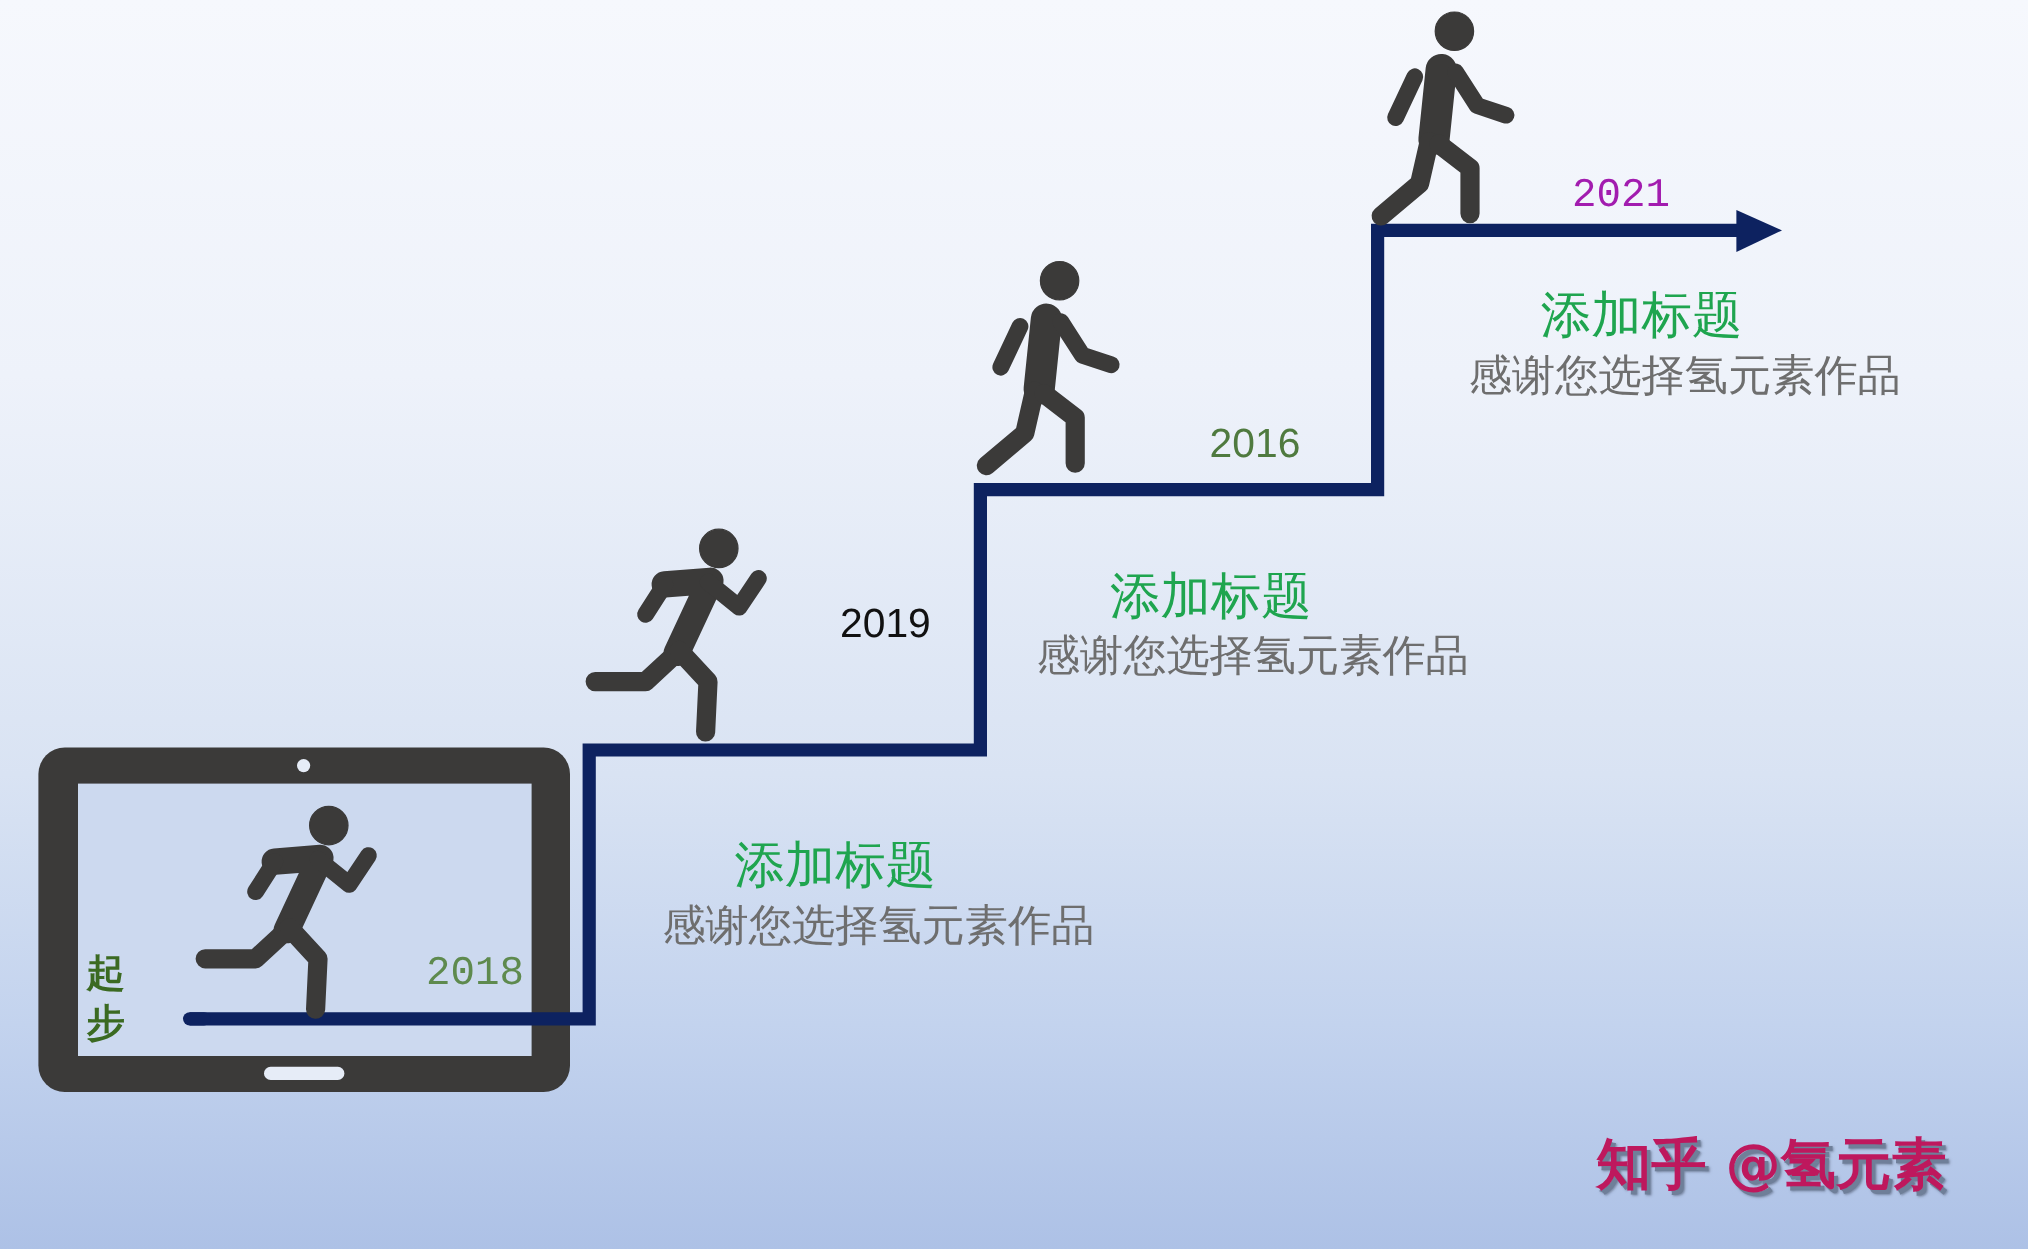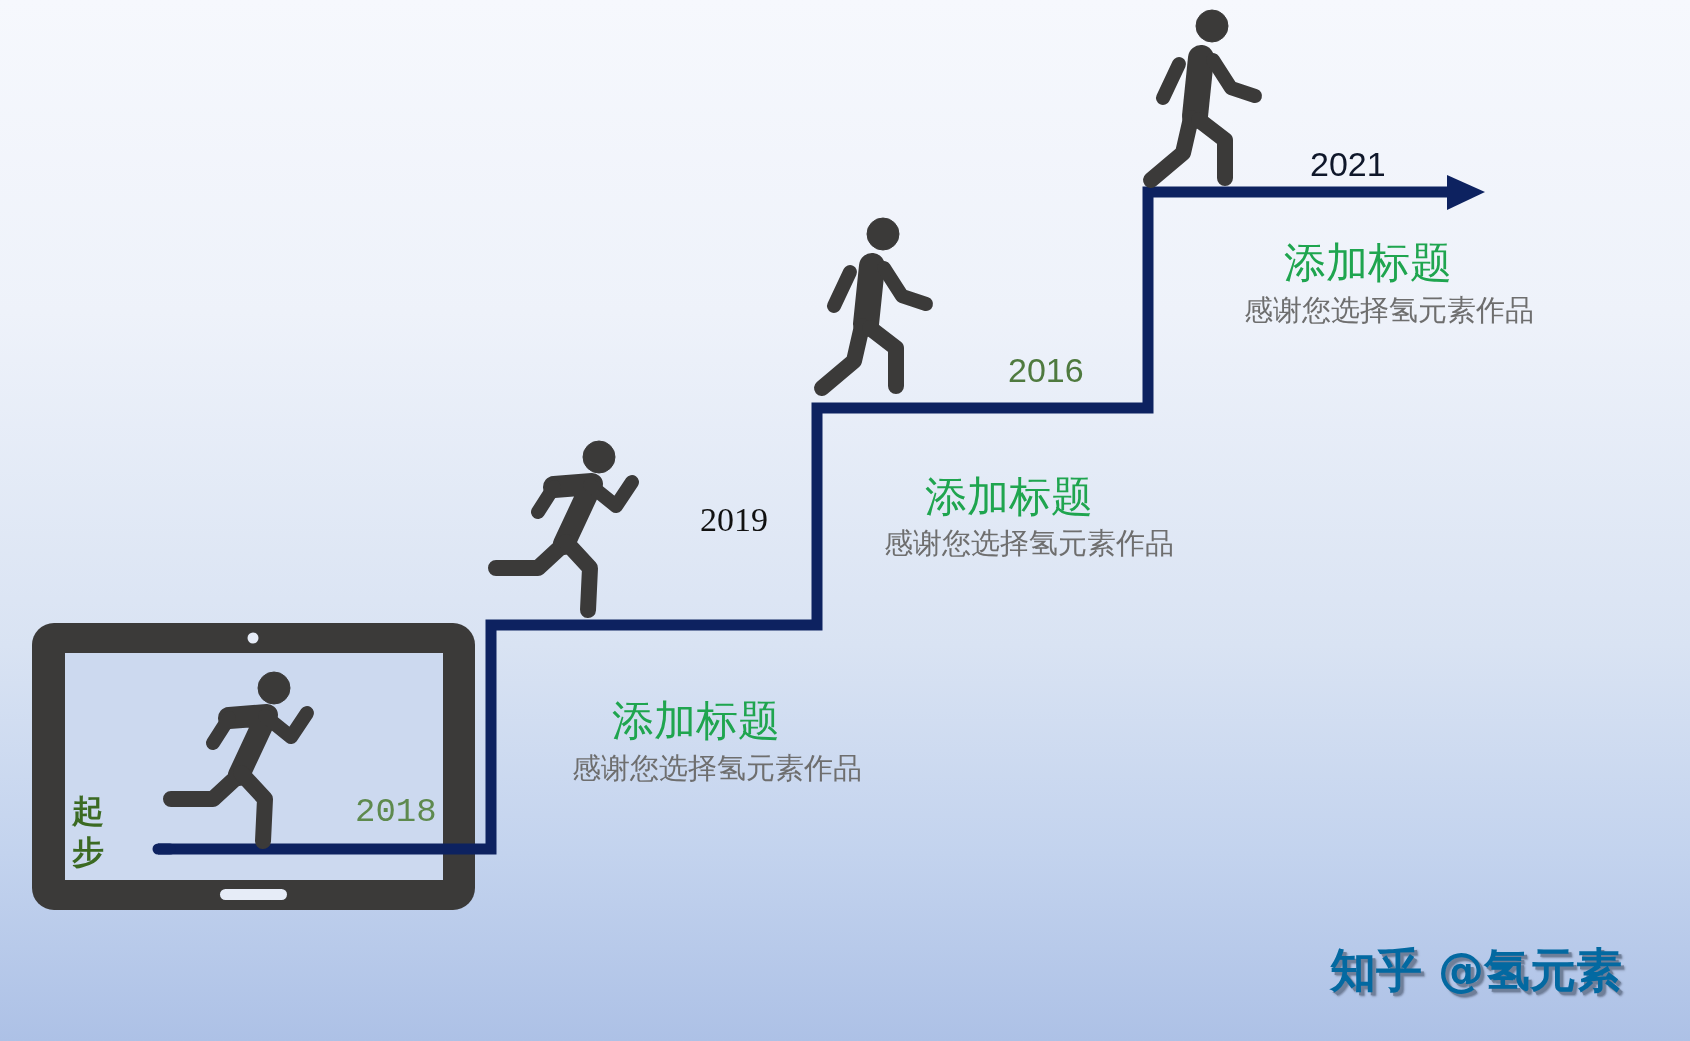--- a/index.html
+++ b/index.html
@@ -11,30 +11,30 @@
   .layer { position: absolute; left: 0; top: 0; width: 1690px; height: 1041px; }
   .year {
     position: absolute; font-family: "Liberation Sans", "DejaVu Sans", sans-serif;
     font-size: 34px; line-height: 1; white-space: nowrap; letter-spacing: 0px;
   }
   .title {
     position: absolute; font-size: 42px; line-height: 1; white-space: nowrap;
     font-family: "DejaVu Sans", sans-serif; text-align: left;
   }
   .subtitle {
-    position: absolute; font-size: 29px; line-height: 1; white-space: nowrap;
-    font-family: "DejaVu Sans", sans-serif; text-align: right;
+    position: absolute; font-size: 36px; line-height: 1; white-space: nowrap;
+    font-family: "DejaVu Sans", sans-serif; text-align: left;
   }
   .start-char {
     position: absolute; font-size: 32px; font-weight: bold; line-height: 1;
     font-family: "DejaVu Sans", sans-serif;
   }
   .watermark {
     position: absolute; font-size: 46px; font-weight: bold; line-height: 1; white-space: nowrap;
-    color: #0369a1; font-family: "DejaVu Sans", sans-serif;
+    color: #be185d; font-family: "DejaVu Sans", sans-serif;
     text-shadow: 3px 3px 0 #6f7f99, 4px 4px 2px rgba(60,70,90,0.5);
   }
 </style>
 </head>
 <body>
 
 <svg class="layer" viewBox="0 0 1690 1041" xmlns="http://www.w3.org/2000/svg">
   <defs>
 
     <g id="runner">
@@ -94,23 +94,23 @@
   </g>
   <g fill="#3b3a39" stroke="#3b3a39" transform="translate(1139,8)">
     <use href="#walker"></use>
   </g>
 </svg>
 
 <div class="start-char" style="left:72px; top:795px; color:#3b6a22;">起</div>
 <div class="start-char" style="left:72px; top:836px; color:#3b6a22;">步</div>
 
 <div class="year" style="left:355px; top:795px; color:#5e8a4e;font-family:Liberation Mono, monospace;">2018</div>
-<div class="year" style="left:700px; top:503px; color:#111111;font-family:Liberation Serif, serif;">2019</div>
+<div class="year" style="left:700px; top:503px; color:#111111;">2019</div>
 <div class="year" style="left:1008px; top:353px; color:#4f7a3f;">2016</div>
-<div class="year" style="left:1310px; top:147px; color:#0f172a;">2021</div>
+<div class="year" style="left:1310px; top:147px; color:#a21caf;font-family:Liberation Mono, monospace;">2021</div>
 
 <div>
   <div class="title" style="left:612px; top:700px; width:190px; color:#1fa54f;">添加标题</div>
   <div class="subtitle" style="left:552px; top:754px; width:310px; color:#6e6e6e;">感谢您选择氢元素作品</div>
 </div>
 
 <div>
   <div class="title" style="left:925px; top:476px; width:190px; color:#1fa54f;">添加标题</div>
   <div class="subtitle" style="left:864px; top:529px; width:310px; color:#6e6e6e;">感谢您选择氢元素作品</div>
 </div>

